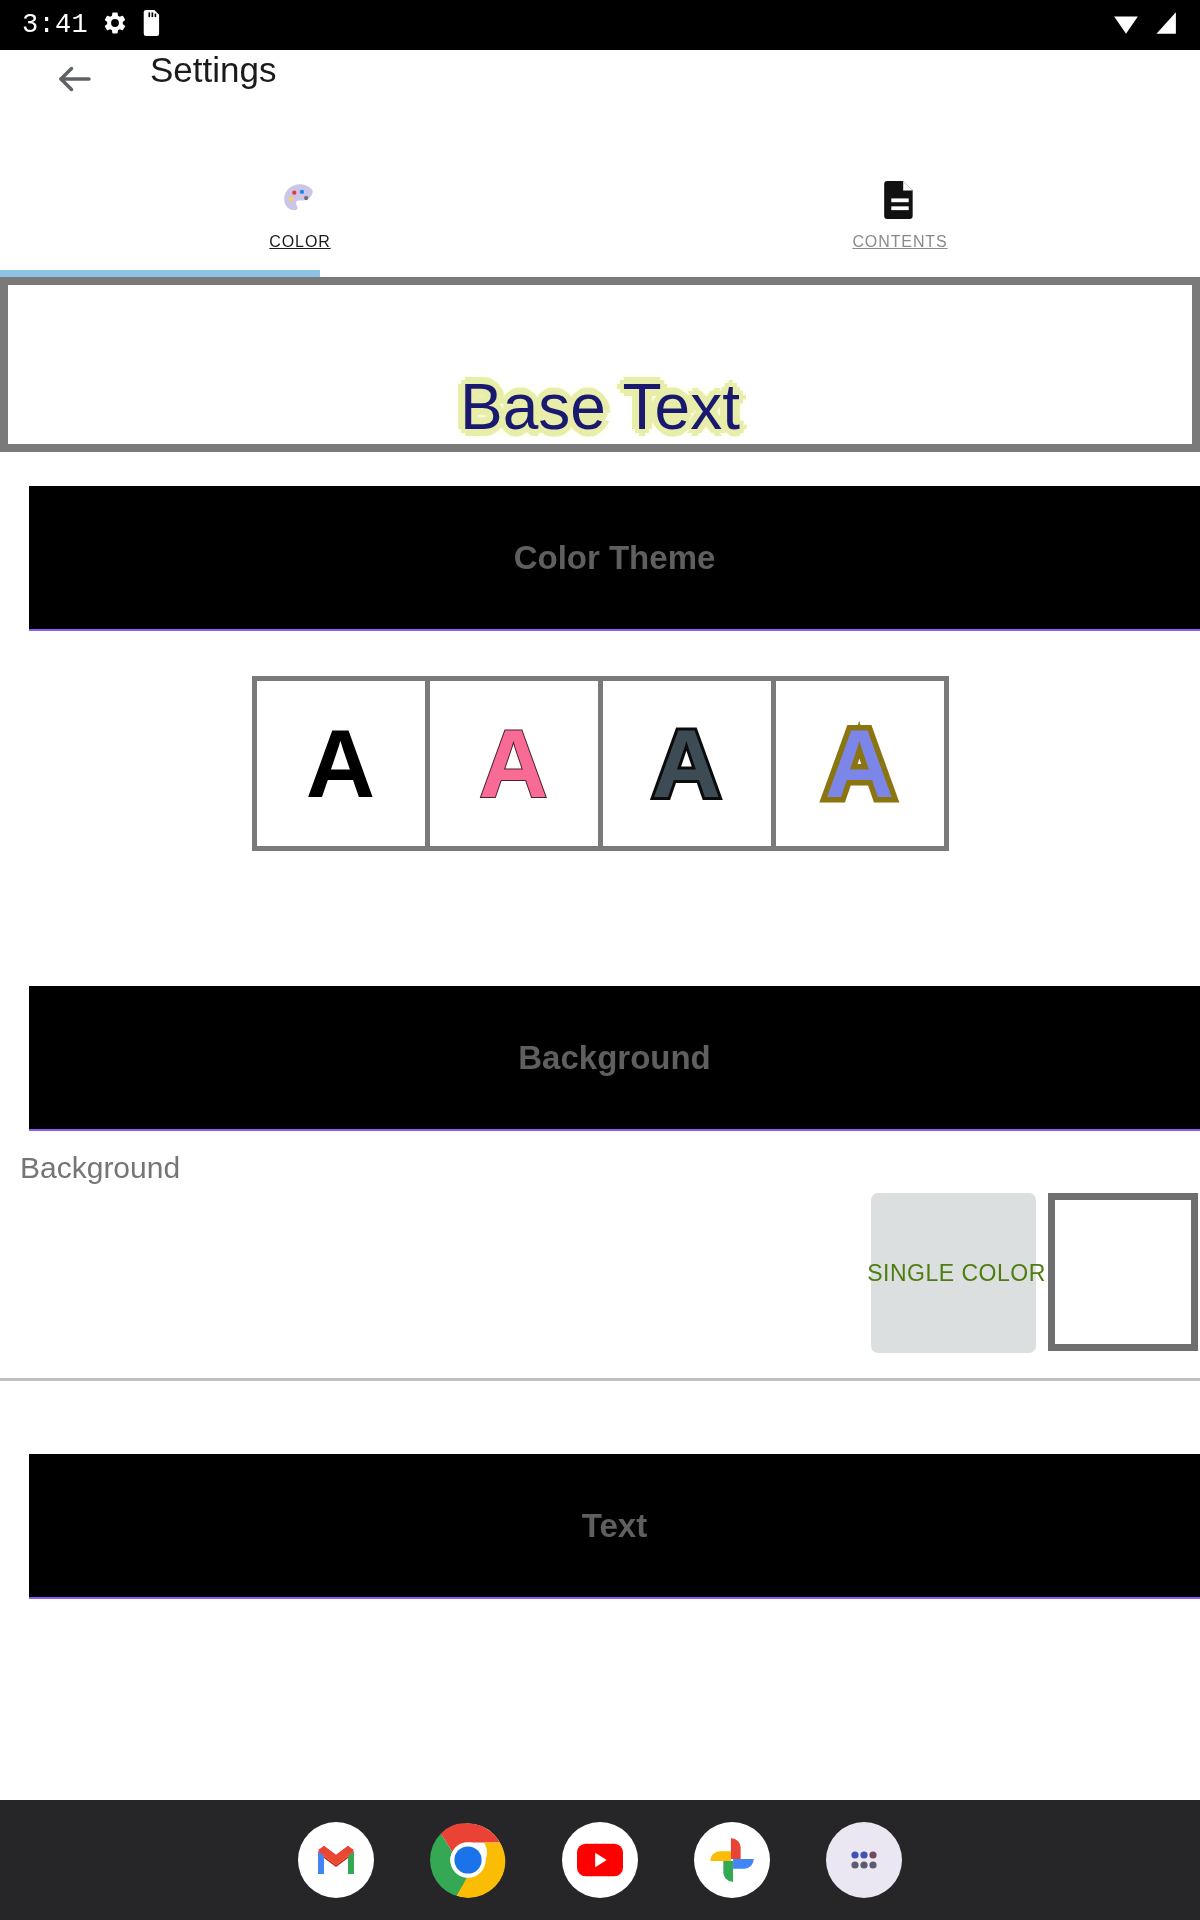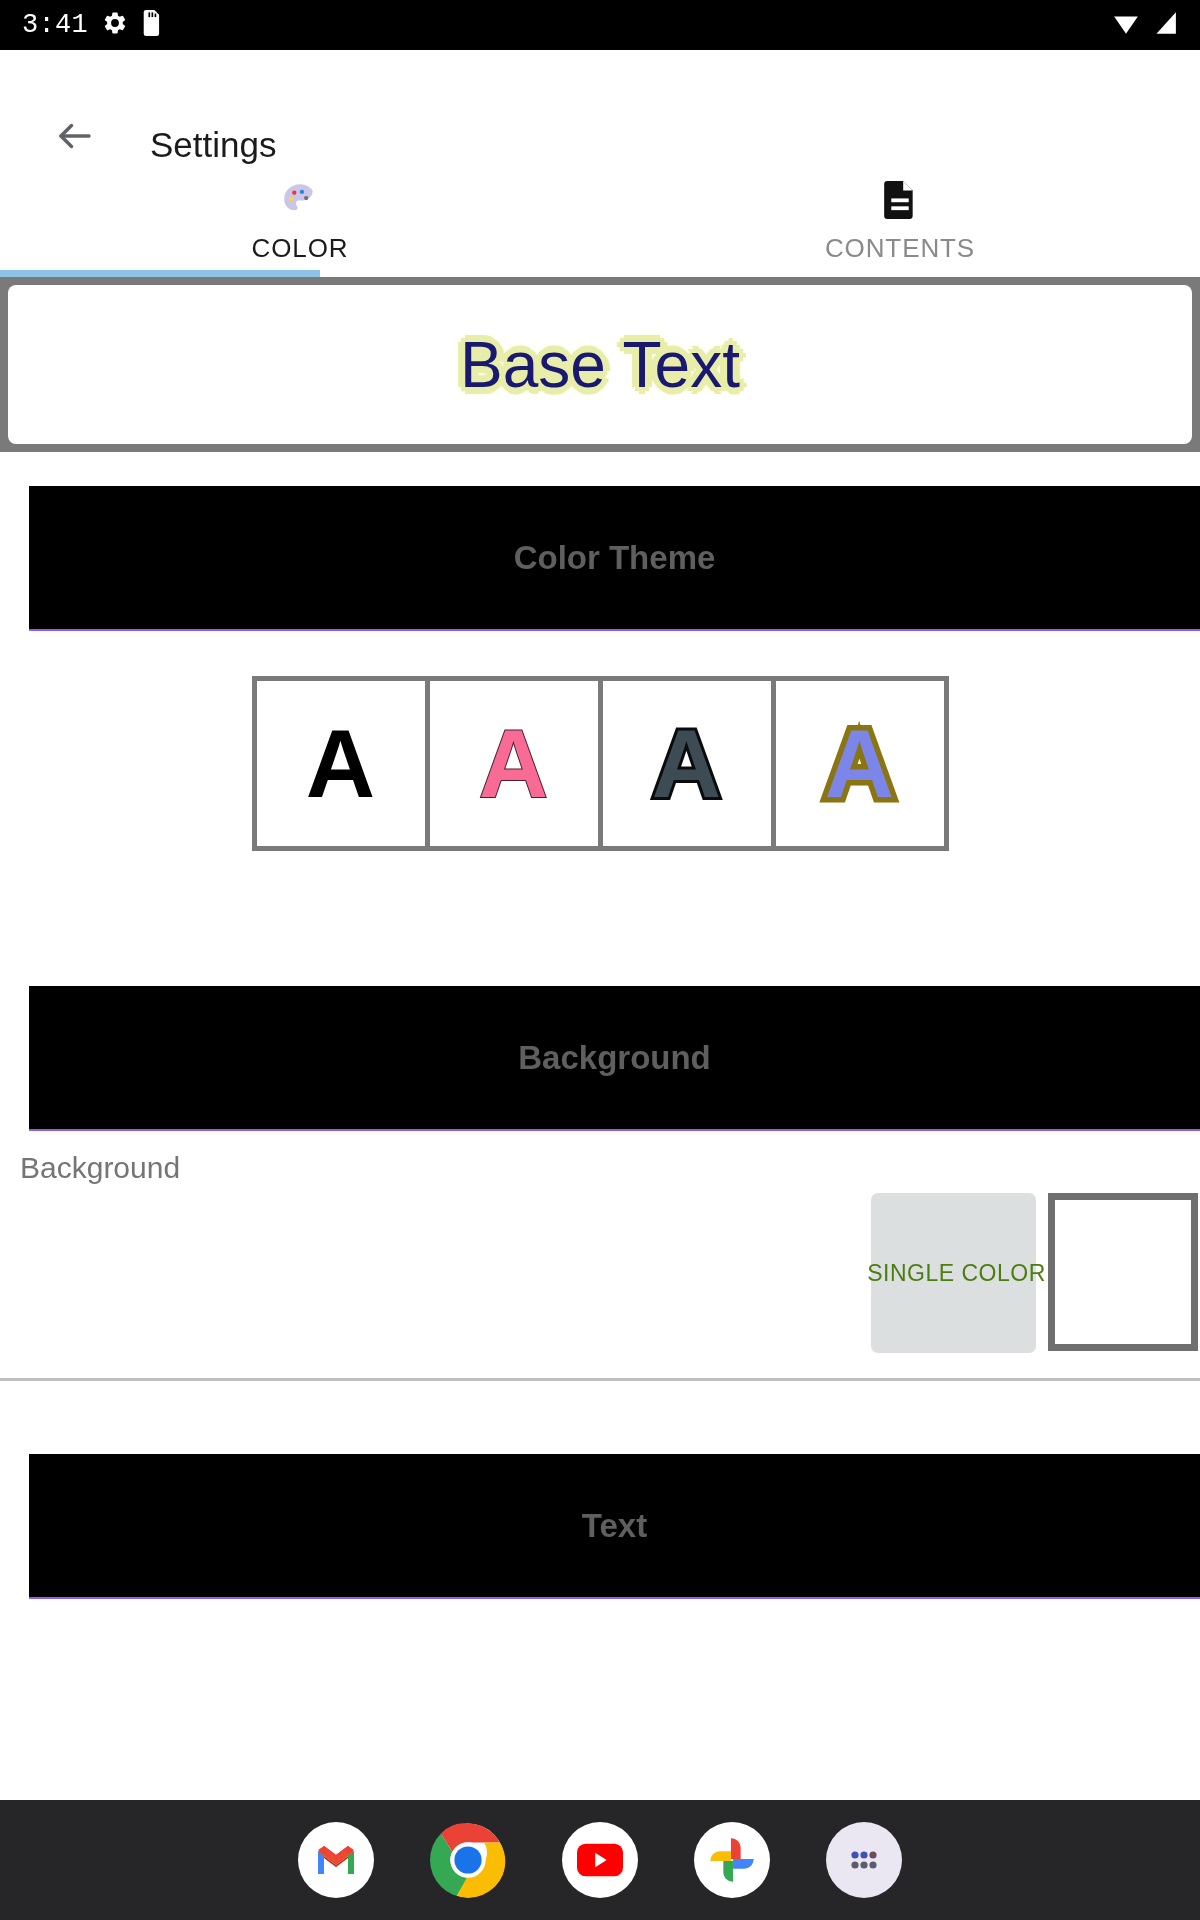--- a/index.html
+++ b/index.html
@@ -22,21 +22,21 @@
   }
   .status-left { display: flex; align-items: center; gap: 14px; }
   .status-time { font-size: 27px; font-weight: 400; letter-spacing: 0.3px; font-family: Liberation Mono, monospace; }
   .status-right { margin-left: auto; display: flex; align-items: center; gap: 10px; }
 
   
   .app-bar {
     height: 115px;
     background: #ffffff;
     display: flex;
-    align-items: flex-end;
+    align-items: flex-start;
     padding-left: 46px;
   }
   .back-btn {
     width: 58px; height: 58px;
     display: flex; align-items: center; justify-content: center;
     cursor: pointer;
   }
   .app-title {
     font-size: 35px;
     color: #1b1b1b;
@@ -61,24 +61,25 @@
     cursor: pointer;
   }
   .tab-icon {
     height: 46px;
     display: flex;
     align-items: center;
     justify-content: center;
     margin-bottom: 10px;
   }
   .tab-label {
-    font-size: 26px;
+    font-size: 16px;
     letter-spacing: 0.9px;
     color: #8a8a8a;
     font-weight: 500;
+    text-decoration: underline;
   }
   .tab.active .tab-label { color: #1b1b1b; }
   .tab-indicator {
     position: absolute;
     left: 0;
     bottom: 0;
     width: 320px;
     height: 7px;
     background: #8ec3e8;
   }
@@ -89,24 +90,23 @@
     height: 175px;
     border-top: 8px solid #7a7a7a;
     border-bottom: 8px solid #7a7a7a;
     background: #7a7a7a;
     gap: 8px;
   }
   .preview-box {
     flex: 1;
     background: #ffffff;
     display: flex;
-    align-items: center;
-    justify-content: center;
-    cursor: pointer;
-    border-radius: 8px;
+    align-items: flex-end;
+    justify-content: center;
+    cursor: pointer;
   }
   .preview-box:first-child { margin-left: 8px; }
   .preview-box:last-child  { margin-right: 8px; }
   .preview-text {
     font-size: 64px;
     font-weight: 400;
     white-space: nowrap;
   }
   .base-text {
     color: #191970;

